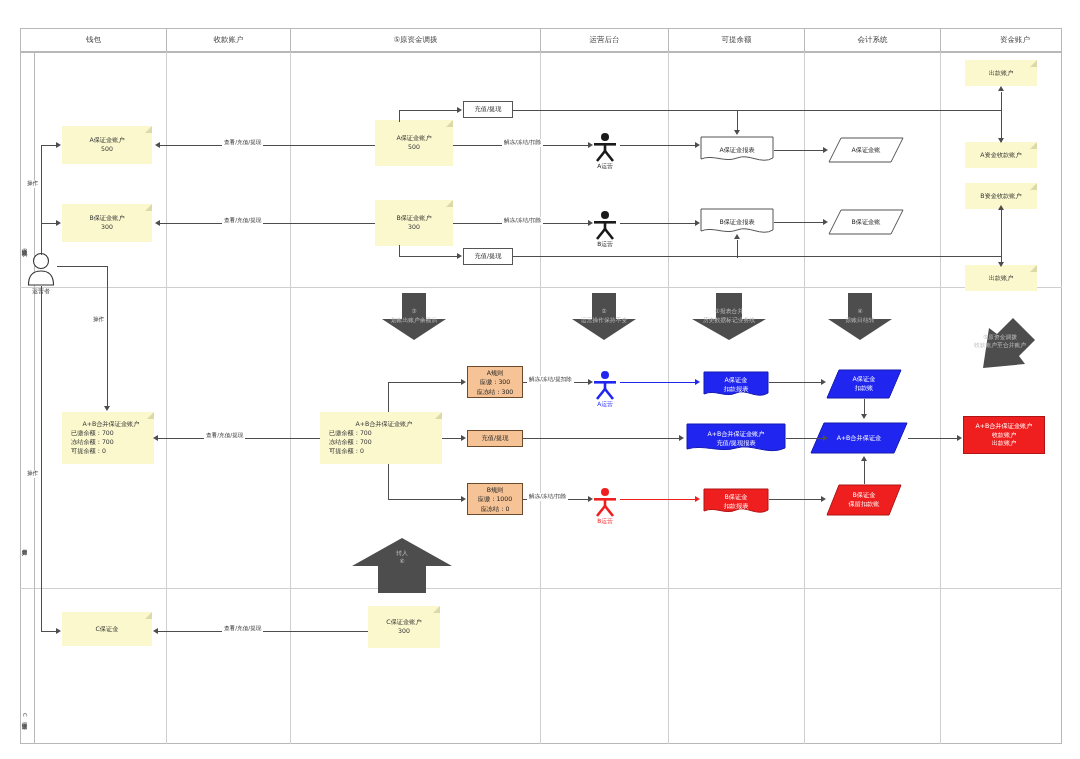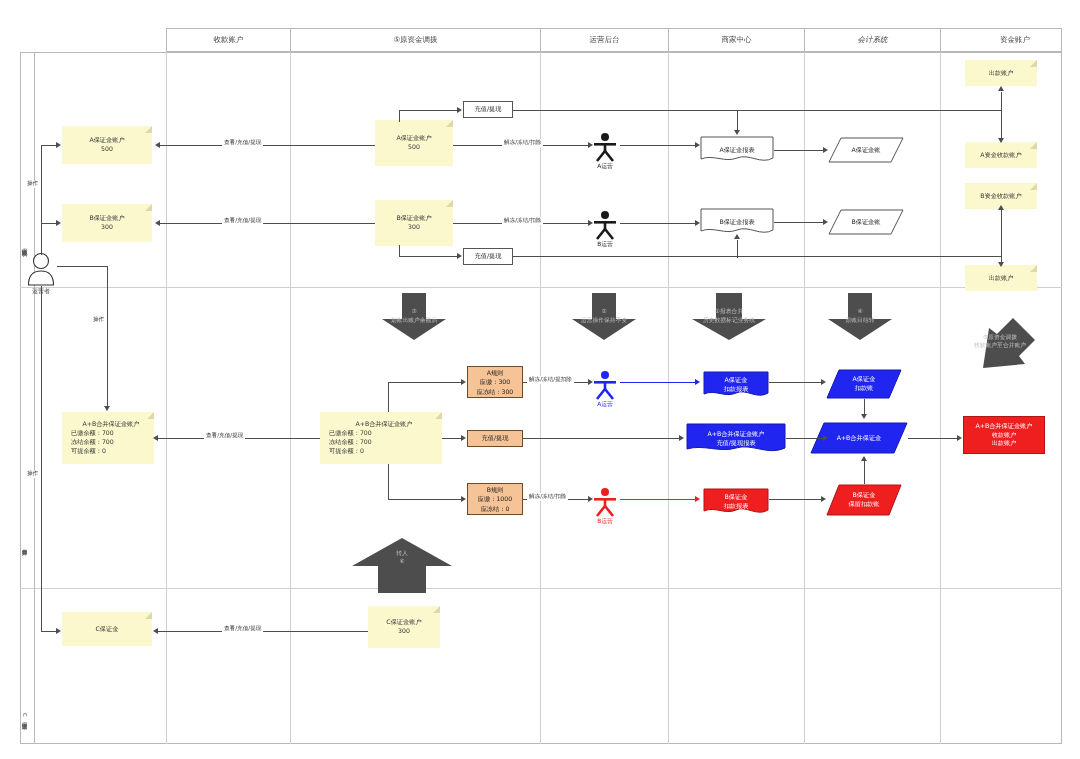--- a/index.html
+++ b/index.html
@@ -178,25 +178,26 @@
   .fat.down .txt { top: 30%; }
   .fat.up .txt { top: 28%; }
   .fat.diag .txt { top: 40%; }
 </style>
 </head>
 <body>
 
 <div id="canvas">
 
 
+  <div class="col-head" style="left:20px;width:146px;">钱包</div>
   <div class="col-head" style="left:166px;width:124px;">收款账户</div>
   <div class="col-head" style="left:290px;width:250px;">⑤原资金调拨</div>
   <div class="col-head" style="left:540px;width:128px;">运营后台</div>
-  <div class="col-head" style="left:668px;width:136px;">商家中心</div>
-  <div class="col-head" style="left:804px;width:136px;font-style:italic;">会计系统</div>
+  <div class="col-head" style="left:668px;width:136px;">可提余额</div>
+  <div class="col-head" style="left:804px;width:136px;">会计系统</div>
   <div class="col-head last" style="left:940px;width:122px;padding-left:28px;">资金账户</div>
 
   <div class="frame" style="left:20px;top:52px;width:1042px;height:692px;border-color:#b8b8b8;"></div>
 
   <div class="col-line" style="left:166px;top:52px;height:692px;"></div>
   <div class="col-line" style="left:290px;top:52px;height:692px;"></div>
   <div class="col-line" style="left:540px;top:52px;height:692px;"></div>
   <div class="col-line" style="left:668px;top:52px;height:692px;"></div>
   <div class="col-line" style="left:804px;top:52px;height:692px;"></div>
   <div class="col-line" style="left:940px;top:52px;height:692px;"></div>

